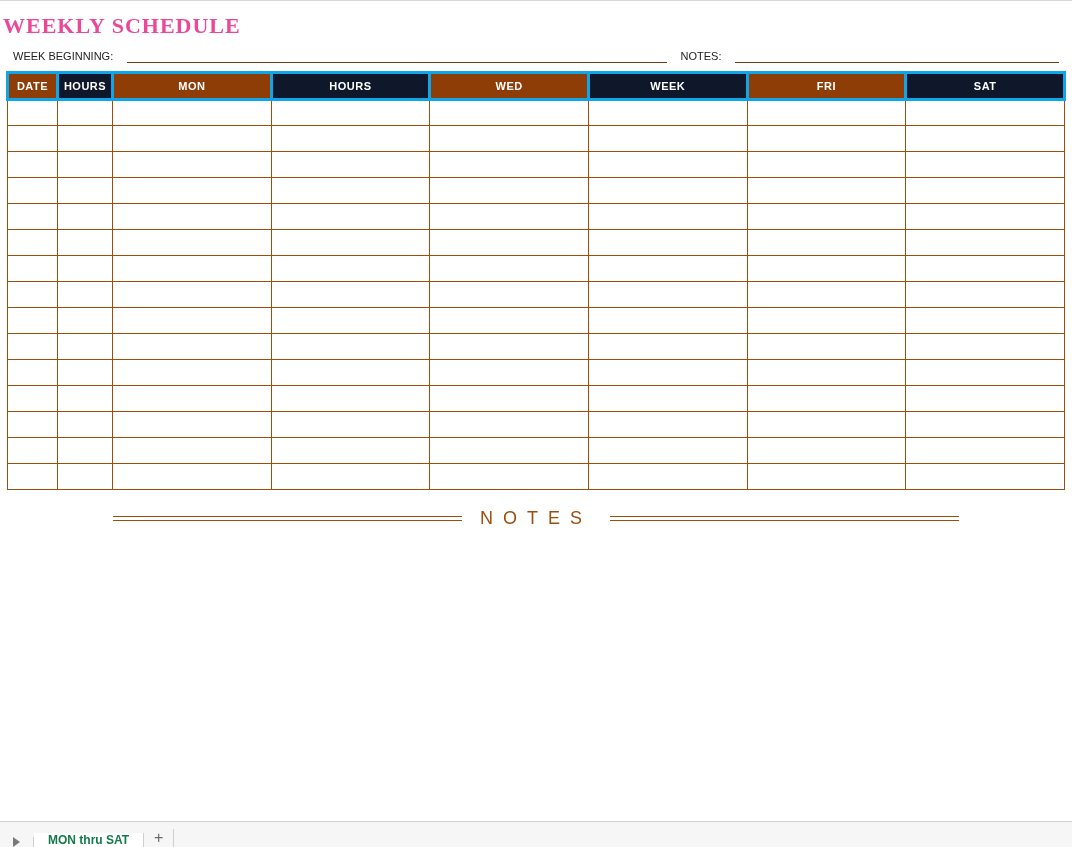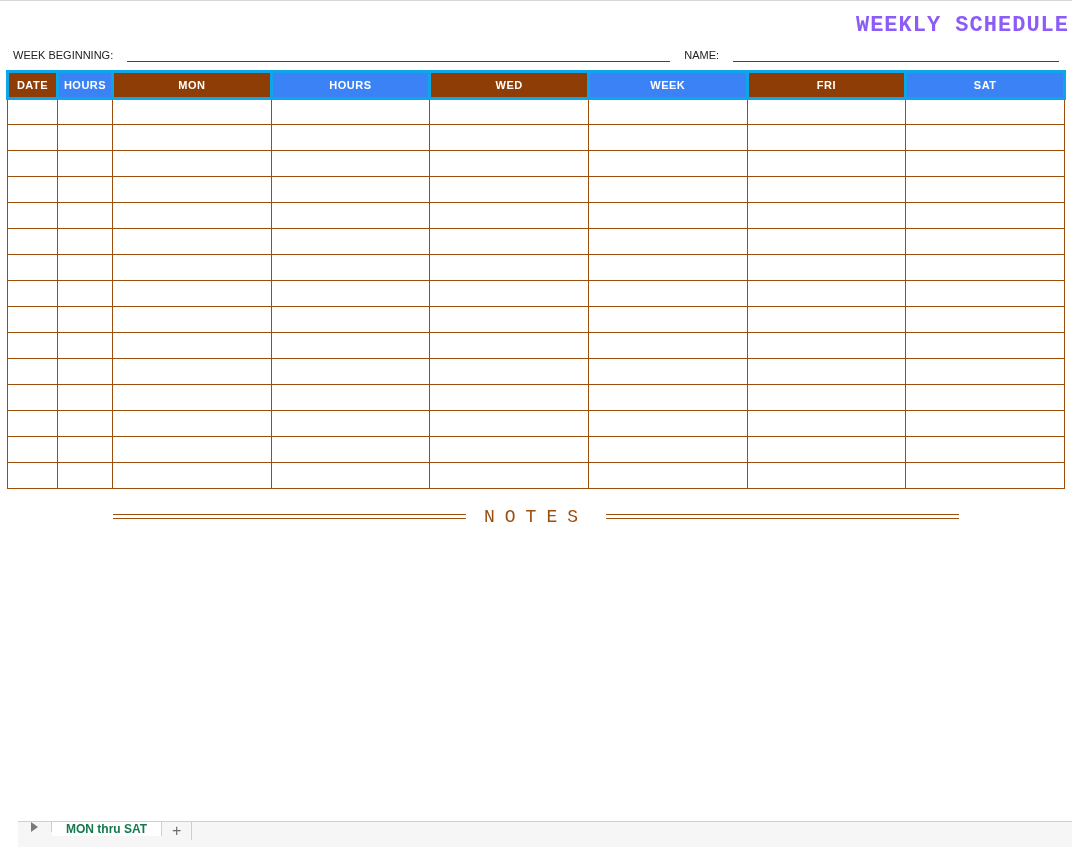--- a/index.html
+++ b/index.html
@@ -10,27 +10,27 @@
     width: 1072px;
     height: 847px;
     overflow: hidden;
     position: relative;
     border-top: 1px solid #d7d7d7;
   }
   .sheet {
     padding: 8px 3px 0 3px;
   }
   .title {
-    text-align: right;
+    text-align: left;
     font-size: 22px;
     font-weight: 700;
-    color: #8b5cf6;
+    color: #ec4899;
     letter-spacing: 1px;
     margin: 4px 0 10px 0;
-    font-family: Liberation Mono, monospace;
+    font-family: Liberation Serif, serif;
   }
   .meta-row {
     display: flex;
     align-items: flex-end;
     font-size: 11px;
     color: #222;
     margin: 0 10px 8px 10px;
     gap: 14px;
   }
   .meta-label { font-size: 11px; font-weight: 400; white-space: nowrap; padding-bottom: 1px; }
@@ -58,21 +58,21 @@
   table.schedule td {
     border: 1px solid #9c4e0d;
     height: 26px;
     background: #fff;
   }
   col.date  { width: 50px; }
   col.hours { width: 55px; }
   col.day   { width: auto; }
 
   .th-dark  { background: #8e3d07; }
-  .th-light { background: #3b82f6; }
+  .th-light { background: #0f172a; }
 
   .notes-wrap {
     margin: 18px 110px 0 110px;
     display: flex;
     align-items: center;
     gap: 18px;
   }
   .notes-line {
     flex: 1;
     position: relative;
@@ -84,32 +84,32 @@
     position: absolute;
     left: 0; right: 0;
     border-top: 1px solid #9c4e0d;
   }
   .notes-line::before { top: 0; }
   .notes-line::after  { top: 4px; }
   .notes-label {
     color: #9c4e0d;
     font-size: 18px;
     letter-spacing: 10px;
-    font-family: Liberation Mono, monospace;
+    font-family: Liberation Sans, sans-serif;
   }
 
   
   .tabbar {
     position: absolute;
-    left: 18px; right: 0; bottom: 0;
+    left: 0; right: 0; bottom: 0;
     height: 26px;
     background: #f6f6f6;
     border-top: 1px solid #cfcfcf;
     display: flex;
-    align-items: flex-start;
+    align-items: flex-end;
     font-size: 12px;
   }
   .tab-nav {
     width: 34px;
     display: flex;
     align-items: center;
     justify-content: center;
     border-right: 1px solid #cfcfcf;
     color: #7a7a7a;
     cursor: pointer;
@@ -143,21 +143,21 @@
 </style>
 </head>
 <body>
 
 <div class="sheet">
   <div class="title">WEEKLY SCHEDULE</div>
 
   <div class="meta-row">
     <span class="meta-label">WEEK BEGINNING:</span>
     <span class="meta-line"></span>
-    <span class="meta-label">NAME:</span>
+    <span class="meta-label">NOTES:</span>
     <span class="meta-line" style="flex:0.6"></span>
   </div>
 
   <table class="schedule">
     <colgroup>
       <col class="date">
         <col class="hours">
       <col class="day">
         <col class="day">
         <col class="day">

